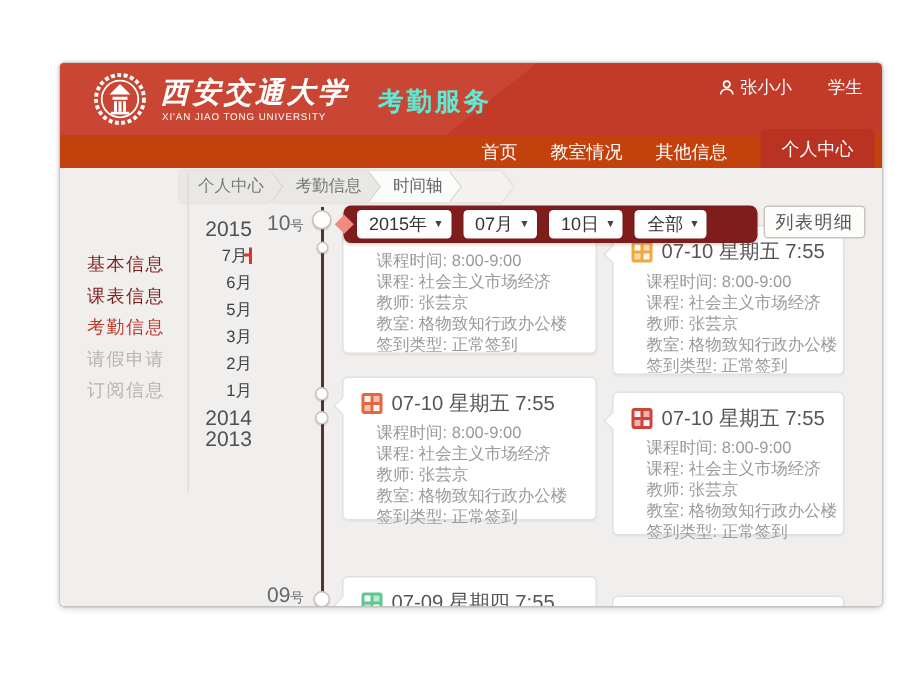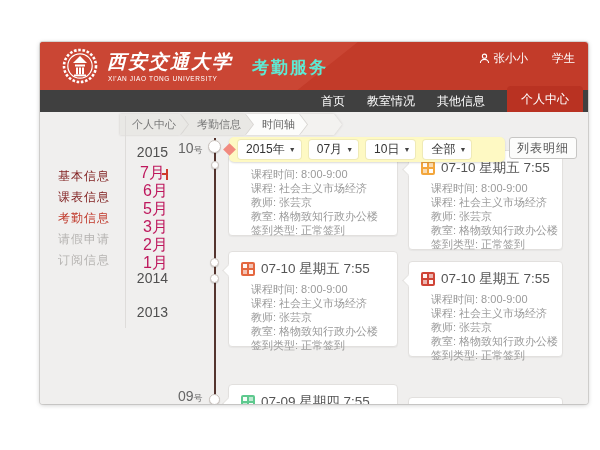--- a/index.html
+++ b/index.html
@@ -23,21 +23,21 @@
   .uni-en { position:absolute; left:68px; top:33px; color:#fff; font-size:6.5px;
             letter-spacing:.6px; white-space:nowrap; }
   .app-title { position:absolute; left:212px; top:14px; color:#5eead4; font-size:17px;
                font-weight:bold; letter-spacing:2px; }
   .user { position:absolute; right:13px; top:9px; color:#fff; font-size:11.5px;
           display:flex; align-items:center; gap:4px; }
   .user .role { margin-left:20px; }
 
   
   .navstrip { position:absolute; left:0; top:48px; width:548px; height:22px;
-              background:#404040; display:flex; justify-content:flex-end;
+              background:#c2410c; display:flex; justify-content:flex-end;
               align-items:center; gap:22px; padding-right:5px; }
   .nav-item { color:#fff; font-size:12px; line-height:22px; cursor:pointer; }
   .nav-tab  { color:#fff; font-size:12px; background:#b93222; height:26px;
               line-height:26px; padding:0 14px; border-radius:4px 4px 0 0;
               position:relative; top:-2px; cursor:pointer; }
 
   
   .content { position:absolute; left:0; top:70px; width:548px; height:292px;
              background:#f0efee; }
 
@@ -55,37 +55,37 @@
 
   
   .side-divider { position:absolute; left:85px; top:4px; width:1px; height:212px; background:#dedcda; }
   .side-item { position:absolute; left:18px; width:64px; font-size:12px; color:#7f1d1d;
                letter-spacing:1px; cursor:pointer; }
   .side-item.active { color:#c0392b; }
   .side-item.dim { color:#b6b4b2; }
 
   
   .t-entry { position:absolute; left:86px; width:42px; text-align:right;
-             color:#be185d; font-size:16px; cursor:pointer; white-space:nowrap; }
+             color:#404040; font-size:11px; cursor:pointer; white-space:nowrap; }
   .t-entry.year { font-size:14px; color:#4f4f4f; }
   .mmark { display:inline-block; position:relative; width:2px; height:11px;
            background:#cf3a2a; vertical-align:-2px; margin-left:1px; }
   .mmark::before { content:""; position:absolute; left:-4px; top:4px; width:4px; height:2px;
                    background:#cf3a2a; }
 
   .daylabel { position:absolute; color:#666; font-size:14px; }
   .daylabel .suf { font-size:9px; }
 
   .tline { position:absolute; left:174px; top:26px; width:2px; height:266px; background:#54342e; }
   .node { position:absolute; background:#fff; border:1px solid #c9c2bd; border-radius:50%;
           box-shadow:0 1px 1px rgba(0,0,0,.15); }
 
   
   .callout { position:absolute; left:189px; top:25px; width:276px; height:25px;
-             background:#fef9c3; border-radius:5px; z-index:6;
+             background:#7f1d1d; border-radius:5px; z-index:6;
              display:flex; align-items:center; gap:8px; padding:0 9px;
              box-shadow:0 1px 2px rgba(0,0,0,.15); }
   .callout::before { content:""; position:absolute; left:-4px; top:8px; width:9px; height:9px;
                      background:#f18a7f; transform:rotate(45deg); }
   .dd { background:#fff; border-radius:3px; height:19px; line-height:19px;
         font-size:12px; color:#333; text-align:center; position:relative;
         padding:0 16px 0 8px; cursor:pointer; box-shadow:0 0 0 1px rgba(0,0,0,.06); }
   .dd .car { position:absolute; right:5px; top:0; font-size:7px; color:#444; line-height:19px; }
 
   .list-btn { position:absolute; left:469px; top:25px; width:68px; height:22px;
@@ -166,21 +166,21 @@
       <div class="side-item dim" style="top:140px">订阅信息</div>
 
       <div class="t-entry year" style="top:32px">2015</div>
       <div class="t-entry" style="top:51px"><span>7月</span><span class="mmark"></span></div>
       <div class="t-entry" style="top:69px">6月</div>
       <div class="t-entry" style="top:87px">5月</div>
       <div class="t-entry" style="top:105px">3月</div>
       <div class="t-entry" style="top:123px">2月</div>
       <div class="t-entry" style="top:141px">1月</div>
       <div class="t-entry year" style="top:158px">2014</div>
-      <div class="t-entry year" style="top:192px">2013</div>
+      <div class="t-entry year" style="top:172px">2013</div>
 
       <div class="daylabel" style="left:138px; top:28px"><span>10</span><span class="suf">号</span></div>
       <div class="daylabel" style="left:138px; top:276px"><span>09</span><span class="suf">号</span></div>
 
       <div class="tline"></div>
       <div class="node" style="left:168px; top:28px; width:13px; height:13px;"></div>
       <div class="node" style="left:171px; top:49px; width:8px;  height:8px;"></div>
       <div class="node" style="left:170px; top:146px; width:9px; height:9px;"></div>
       <div class="node" style="left:170px; top:162px; width:9px; height:9px;"></div>
       <div class="node" style="left:169px; top:282px; width:11px; height:11px;"></div>

